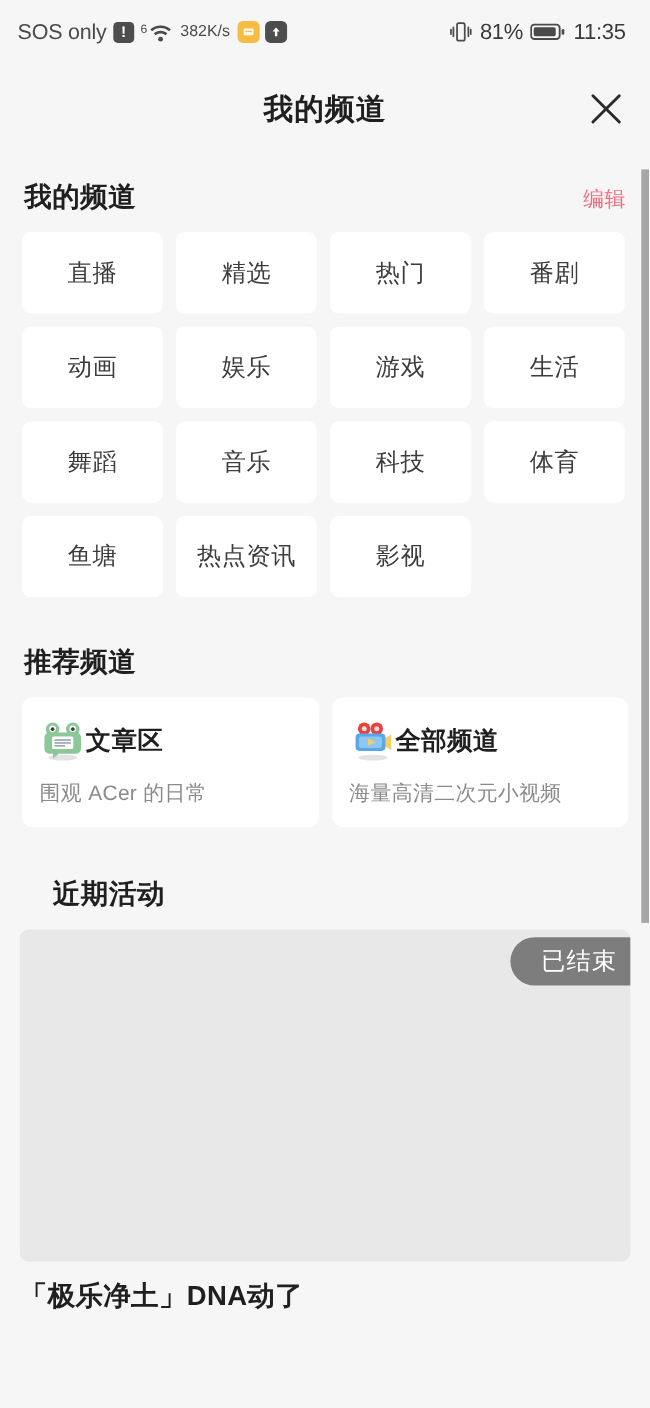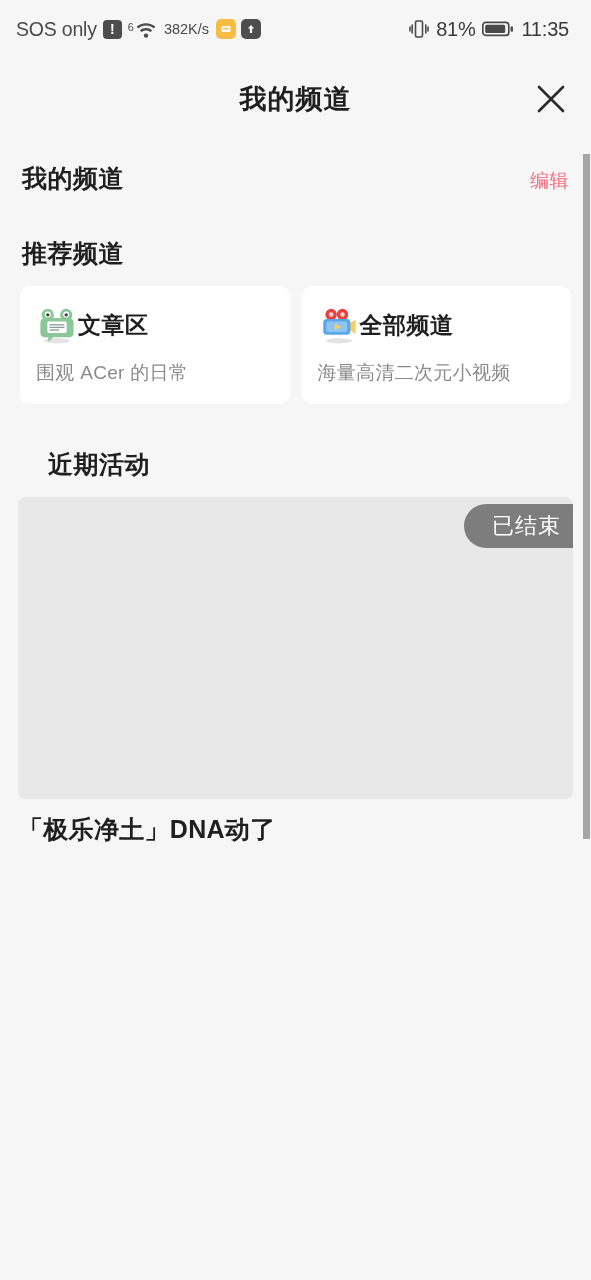--- a/index.html
+++ b/index.html
@@ -310,20 +310,37 @@
 </div>
 
 <div class="scroll-area">
   <div class="scroll-inner">
 
     <div class="section-head">
       <span class="section-title">我的频道</span>
       <span class="edit-link">编辑</span>
     </div>
 
+    <div class="chan-grid">
+      <div class="chan-tile">直播</div>
+      <div class="chan-tile">精选</div>
+      <div class="chan-tile">热门</div>
+      <div class="chan-tile">番剧</div>
+      <div class="chan-tile">动画</div>
+      <div class="chan-tile">娱乐</div>
+      <div class="chan-tile">游戏</div>
+      <div class="chan-tile">生活</div>
+      <div class="chan-tile">舞蹈</div>
+      <div class="chan-tile">音乐</div>
+      <div class="chan-tile">科技</div>
+      <div class="chan-tile">体育</div>
+      <div class="chan-tile">鱼塘</div>
+      <div class="chan-tile">热点资讯</div>
+      <div class="chan-tile">影视</div>
+    </div>
 
     <div class="section-head" style="margin-top:42px;">
       <span class="section-title">推荐频道</span>
     </div>
 
     <div class="rec-row">
       <div class="rec-card">
         <div class="rec-top">
           <svg class="rec-icon" viewBox="0 0 48 48">
             <ellipse cx="24" cy="42" rx="15" ry="3" fill="#e3e3e3"></ellipse>

